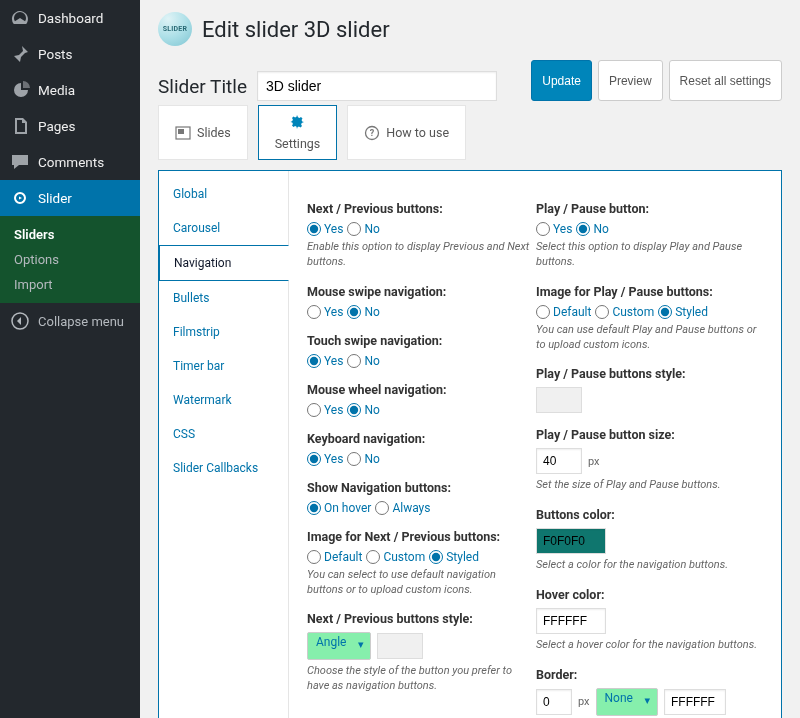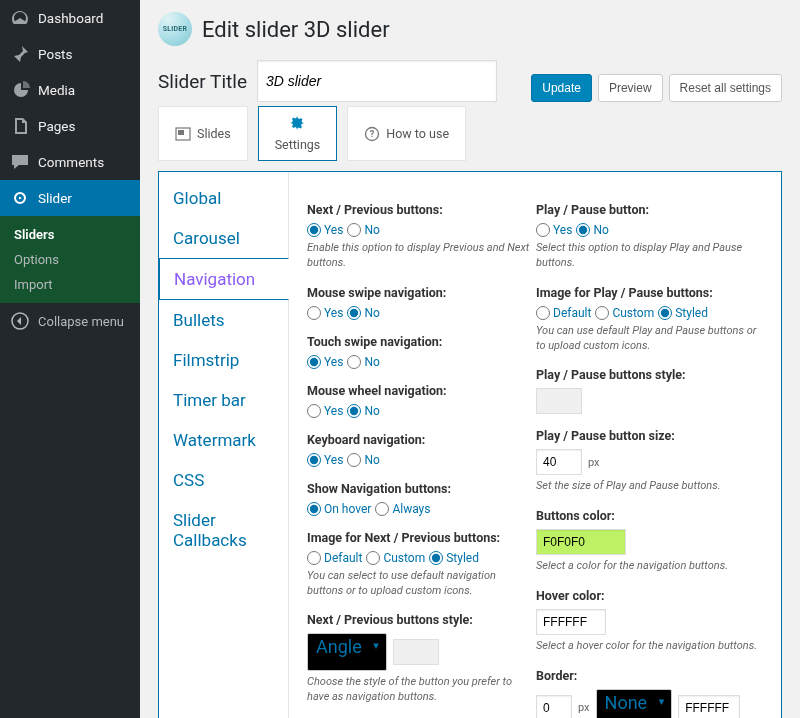--- a/index.html
+++ b/index.html
@@ -20,51 +20,51 @@
 
 
 .content { position: absolute; left: 140px; top: 0; right: 0; padding: 12px 18px 0 18px; }
 .header { display: flex; align-items: center; margin-bottom: 14px; }
 .logo { width: 34px; height: 34px; border-radius: 50%; background: radial-gradient(circle at 30% 20%, #dff3f6 0%, #aee0e8 50%, #7ec5d2 100%); display: flex; align-items: center; justify-content: center; margin-right: 10px; font-size: 7px; font-weight: bold; color: #2a6a75; letter-spacing: .2px; }
 .page-title { font-size: 22px; font-weight: 400; color: #23282d; }
 
 .title-row { display: flex; align-items: flex-end; justify-content: space-between; margin-bottom: 4px; }
 .title-left { display: flex; align-items: center; gap: 10px; }
 .title-label { font-size: 19px; font-weight: 400; color: #23282d; }
-.title-input { height: 42px; width: 240px; padding: 4px 8px; border: 1px solid #ddd; background: #fff; font-size: 14px; box-shadow: inset 0 1px 2px rgba(0,0,0,.07); font-style: italic; }
+.title-input { height: 30px; width: 240px; padding: 4px 8px; border: 1px solid #ddd; background: #fff; font-size: 14px; box-shadow: inset 0 1px 2px rgba(0,0,0,.07); }
 .actions { display: flex; gap: 6px; }
-.btn { height: 28px; padding: 0 10px; border: 1px solid #ccc; background: #fff; color: #555; font-size: 12px; border-radius: 3px; cursor: pointer; }
+.btn { height: 41px; padding: 0 10px; border: 1px solid #ccc; background: #fff; color: #555; font-size: 12px; border-radius: 3px; cursor: pointer; }
 .btn.primary { background: #0085ba; border-color: #0073aa; color: #fff; }
 
 
 .tabbar { display: flex; gap: 10px; margin-bottom: 0; }
 .tab { background: #fff; border: 1px solid #e5e5e5; padding: 8px 16px; display: flex; align-items: center; gap: 6px; font-size: 12.5px; color: #555; cursor: pointer; }
 .tab.active { border: 1px solid #0073aa; flex-direction: column; }
 .tab .ticon { width: 16px; height: 16px; display: inline-flex; }
 
 
 .panel { display: flex; border: 1px solid #0073aa; background: #fff; margin-top: 10px; height: 570px; }
 .side-tabs { width: 130px; border-right: 1px solid #e5e5e5; padding-top: 6px; }
-.side-tab { padding: 10px 14px; color: #0073aa; font-size: 17px; cursor: pointer; }
-.side-tab.active { color: #8b5cf6; border: 1px solid #0073aa; border-right: 1px solid #fff; margin-right: -1px; background: #fff; }
+.side-tab { padding: 10px 14px; color: #0073aa; font-size: 12px; cursor: pointer; }
+.side-tab.active { color: #0f172a; border: 1px solid #0073aa; border-right: 1px solid #fff; margin-right: -1px; background: #fff; }
 
 .settings { flex: 1; display: flex; padding: 14px 18px; gap: 2px; overflow: hidden; margin-top: 16px; }
 .col { flex: 1; min-width: 0; }
 .field { margin-bottom: 14px; }
 .field-label { font-weight: 700; font-size: 12.5px; color: #333; margin-bottom: 6px; display: block; }
 .radios { display: flex; gap: 4px; align-items: flex-start; flex-wrap: wrap; }
 .radio { display: inline-flex; align-items: center; gap: 3px; cursor: pointer; }
 .radio input { width: 14px; height: 14px; accent-color: #0073aa; }
 .radio span { font-size: 12px; color: #0073aa; }
 .hint { font-size: 11px; font-style: italic; color: #666; margin-top: 4px; line-height: 1.35; }
 .swatch { width: 46px; height: 26px; background: #f0f0f0; border: 1px solid #ddd; }
 .txtin { height: 26px; border: 1px solid #ddd; padding: 2px 6px; font-size: 12px; box-shadow: inset 0 1px 2px rgba(0,0,0,.07); }
 .inline { display: flex; align-items: center; gap: 6px; flex-wrap: wrap; }
 .unit { font-size: 11px; color: #666; }
-.select { height: 38px; border: 1px solid #ccc; background: #000000; color: #0073aa; padding: 2px 24px 2px 8px; font-size: 18px; position: relative; cursor: pointer; border-radius: 2px; }
+.select { height: 28px; border: 1px solid #ccc; background: #86efac; color: #0073aa; padding: 2px 24px 2px 8px; font-size: 12px; position: relative; cursor: pointer; border-radius: 2px; }
 .select::after { content: "▾"; position: absolute; right: 7px; top: 5px; font-size: 11px; color: #0073aa; }
 </style>
 </head>
 <body>
 
 <div class="sidebar">
   <div class="menu-item">
     <span class="icon">
         <svg viewBox="0 0 20 20">
           <path d="M3.76 16h12.48A8 8 0 1 0 2 10a7.93 7.93 0 0 0 1.76 6zM10 4a6 6 0 0 1 6 6 5.9 5.9 0 0 1-.93 3.2L10 10 4.93 13.2A5.9 5.9 0 0 1 4 10a6 6 0 0 1 6-6z"></path>
@@ -351,21 +351,21 @@
           <span class="field-label">Play / Pause button size:</span>
           <div class="inline">
             <input class="txtin" style="width: 46px;" value="40">
             <span class="unit">px</span>
           </div>
           <div class="hint">Set the size of Play and Pause buttons.</div>
         </div>
 
         <div class="field">
           <span class="field-label">Buttons color:</span>
-          <input class="txtin" style="width: 90px; background: #bef264;" value="F0F0F0">
+          <input class="txtin" style="width: 70px; background: #0f766e;" value="F0F0F0">
           <div class="hint">Select a color for the navigation buttons.</div>
         </div>
 
         <div class="field">
           <span class="field-label">Hover color:</span>
           <input class="txtin" style="width: 70px;" value="FFFFFF">
           <div class="hint">Select a hover color for the navigation buttons.</div>
         </div>
 
         <div class="field">

